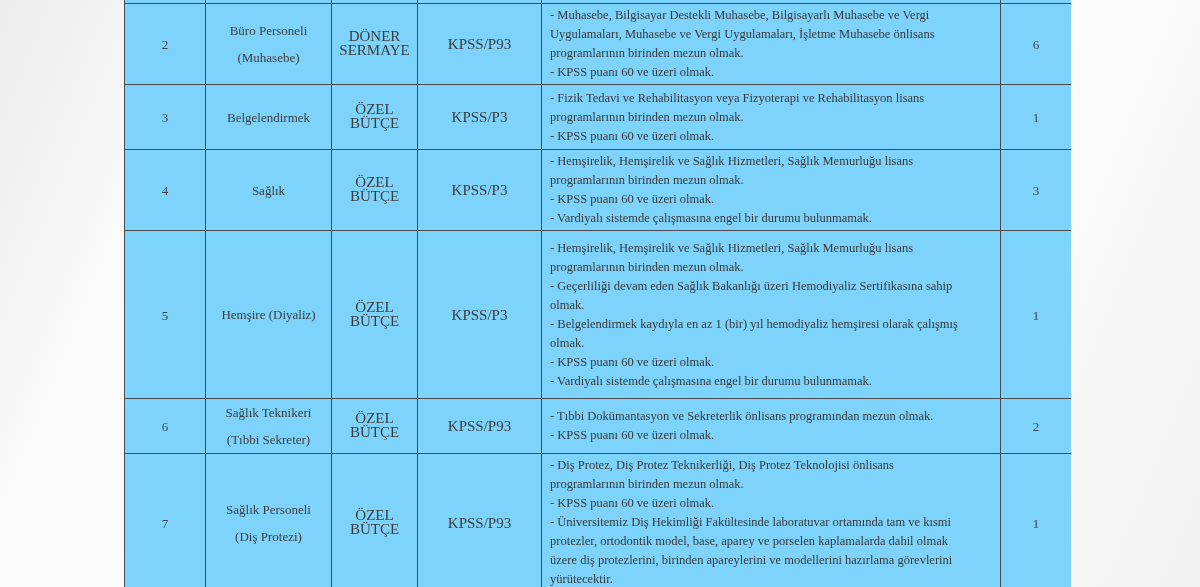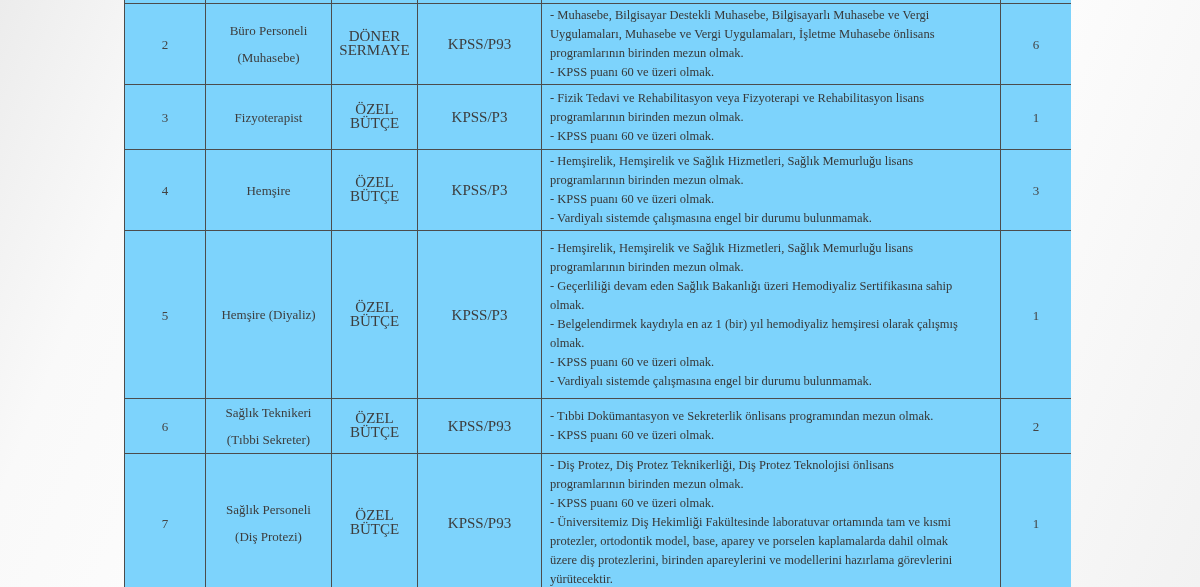--- a/index.html
+++ b/index.html
@@ -98,36 +98,36 @@
         <p class="rl">Uygulamaları, Muhasebe ve Vergi Uygulamaları, İşletme Muhasebe önlisans</p>
         <p class="rl">programlarının birinden mezun olmak.</p>
         <p class="rl">- KPSS puanı 60 ve üzeri olmak.</p>
       </div>
           </td>
       <td class="c-count"><span>6</span></td>
     </tr>
 
     <tr class="row-1">
       <td class="c-no"><span>3</span></td>
-      <td class="c-title"><span>Fizyoterapist</span></td>
+      <td class="c-title"><span>Belgelendirmek</span></td>
       <td class="c-budget"><span>ÖZEL BÜTÇE</span></td>
       <td class="c-kpss"><span>KPSS/P3</span></td>
       <td class="c-desc">
             <div class="desc">
         <p class="rl">- Fizik Tedavi ve Rehabilitasyon veya Fizyoterapi ve Rehabilitasyon lisans</p>
         <p class="rl">programlarının birinden mezun olmak.</p>
         <p class="rl">- KPSS puanı 60 ve üzeri olmak.</p>
       </div>
           </td>
       <td class="c-count"><span>1</span></td>
     </tr>
 
     <tr class="row-2">
       <td class="c-no"><span>4</span></td>
-      <td class="c-title"><span>Hemşire</span></td>
+      <td class="c-title"><span>Sağlık</span></td>
       <td class="c-budget"><span>ÖZEL BÜTÇE</span></td>
       <td class="c-kpss"><span>KPSS/P3</span></td>
       <td class="c-desc">
             <div class="desc">
         <p class="rl">- Hemşirelik, Hemşirelik ve Sağlık Hizmetleri, Sağlık Memurluğu lisans</p>
         <p class="rl">programlarının birinden mezun olmak.</p>
         <p class="rl">- KPSS puanı 60 ve üzeri olmak.</p>
         <p class="rl">- Vardiyalı sistemde çalışmasına engel bir durumu bulunmamak.</p>
       </div>
           </td>

